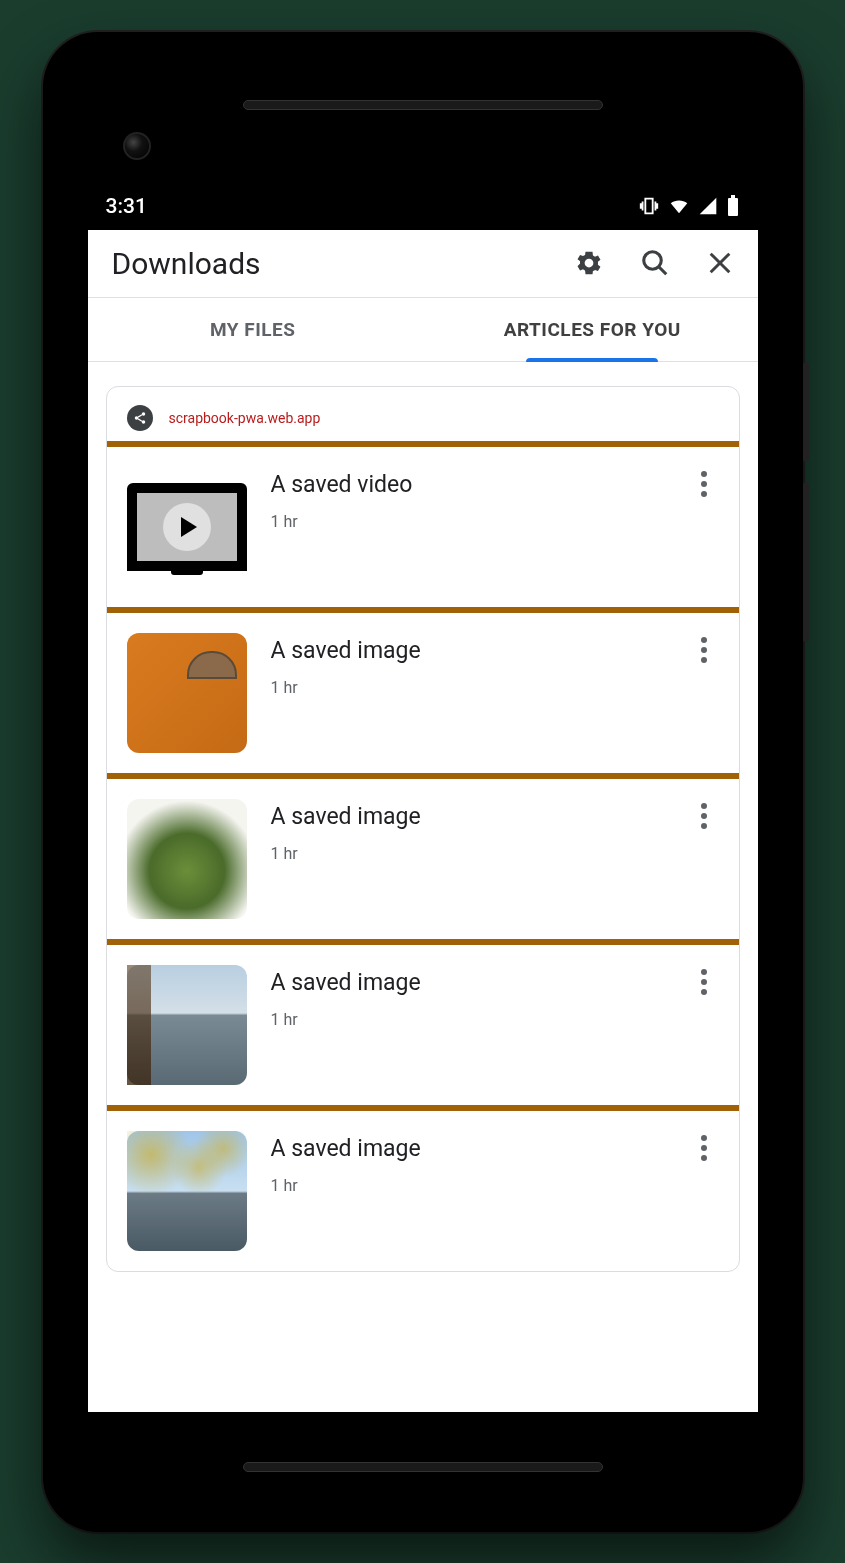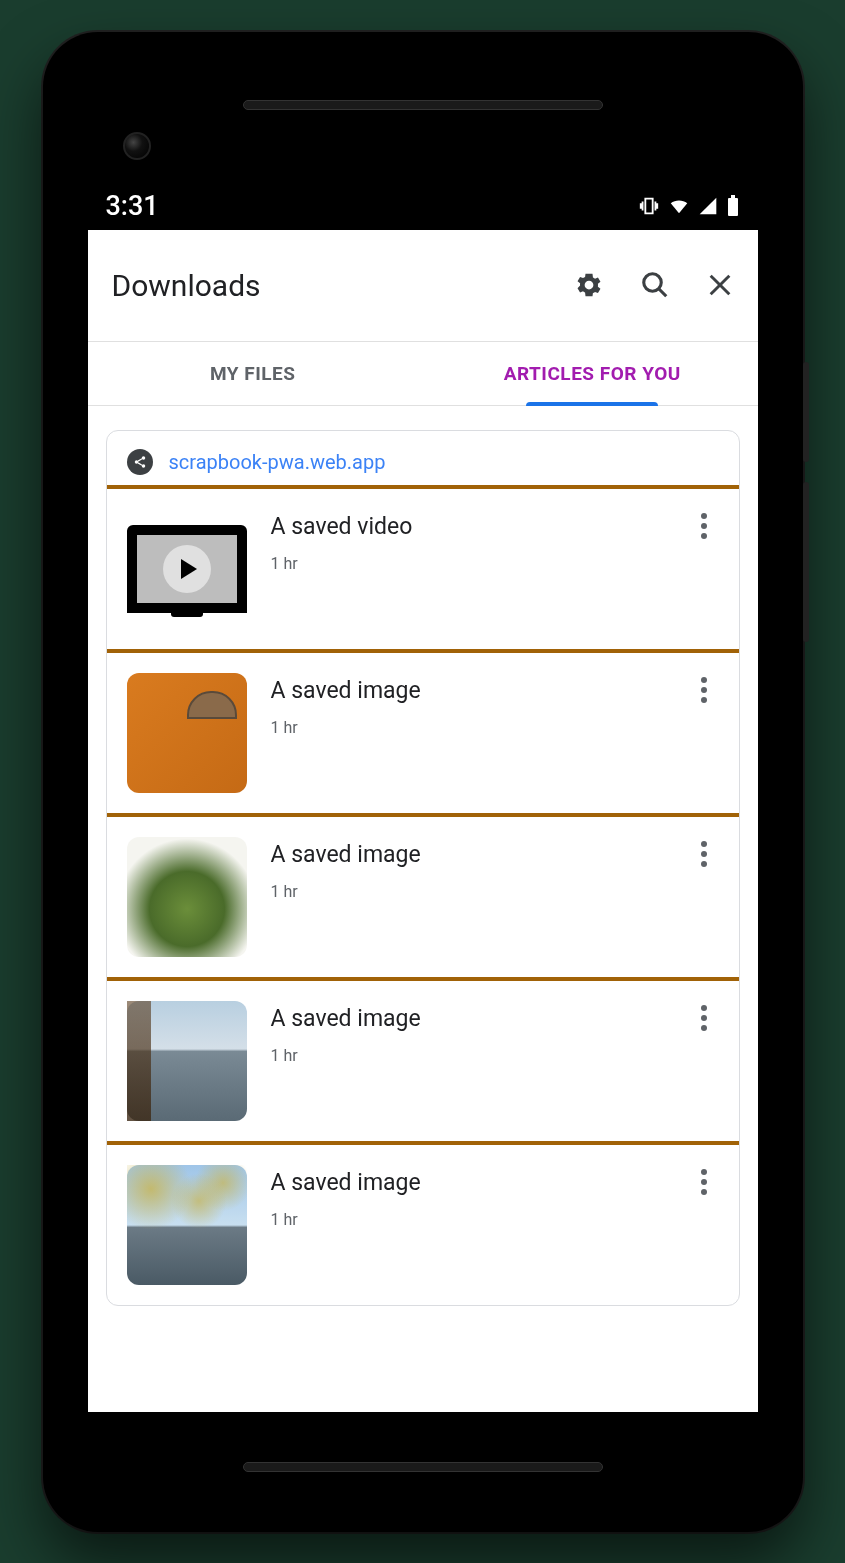--- a/index.html
+++ b/index.html
@@ -91,31 +91,31 @@
     overflow: hidden;
   }
   .status-bar {
     background: #000;
     color: #fff;
     height: 48px;
     display: flex;
     align-items: center;
     justify-content: space-between;
     padding: 0 18px;
-    font-size: 27px;
+    font-size: 21px;
     font-weight: 500;
   }
   .status-icons {
     display: flex;
     align-items: center;
     gap: 8px;
   }
   .app-bar {
     background: #fff;
-    height: 112px;
+    height: 68px;
     display: flex;
     align-items: center;
     padding: 0 24px;
     border-bottom: 1px solid #e0e0e0;
   }
   .app-title {
     font-size: 30px;
     color: #202124;
     flex: 1;
     font-weight: 400;
@@ -138,21 +138,21 @@
     display: flex;
     align-items: center;
     justify-content: center;
     font-size: 19px;
     font-weight: 700;
     letter-spacing: 0.5px;
     color: #5f6368;
     position: relative;
     cursor: pointer;
   }
-  .tab.active { color: #a21caf; }
+  .tab.active { color: #404040; }
   .tab.active::after {
     content: "";
     position: absolute;
     bottom: -1px;
     left: 30%;
     right: 30%;
     height: 4px;
     background: #1a73e8;
     border-radius: 4px 4px 0 0;
   }
@@ -176,29 +176,29 @@
   .share-badge {
     width: 26px;
     height: 26px;
     background: #3c4043;
     border-radius: 50%;
     display: flex;
     align-items: center;
     justify-content: center;
   }
   .source-text {
-    color: #3b82f6;
-    font-size: 20px;
+    color: #b91c1c;
+    font-size: 14px;
   }
   .item {
     display: flex;
     align-items: flex-start;
     padding: 20px;
     gap: 24px;
-    border-top: 4px solid #a16207;
+    border-top: 6px solid #a16207;
   }
   .item:first-of-type { border-top: none; }
   .thumb {
     width: 120px;
     height: 120px;
     border-radius: 12px;
     flex-shrink: 0;
     background: #ccc;
   }
   .thumb-video {

